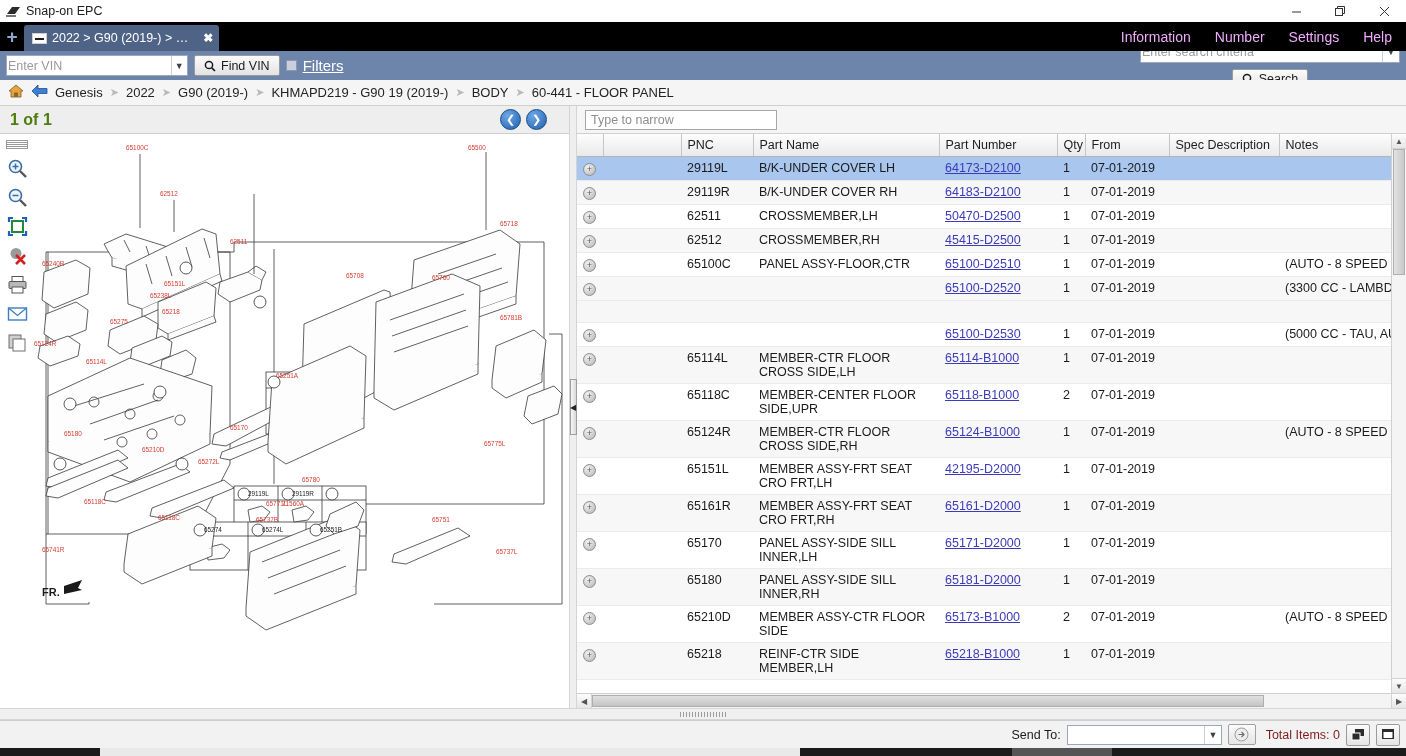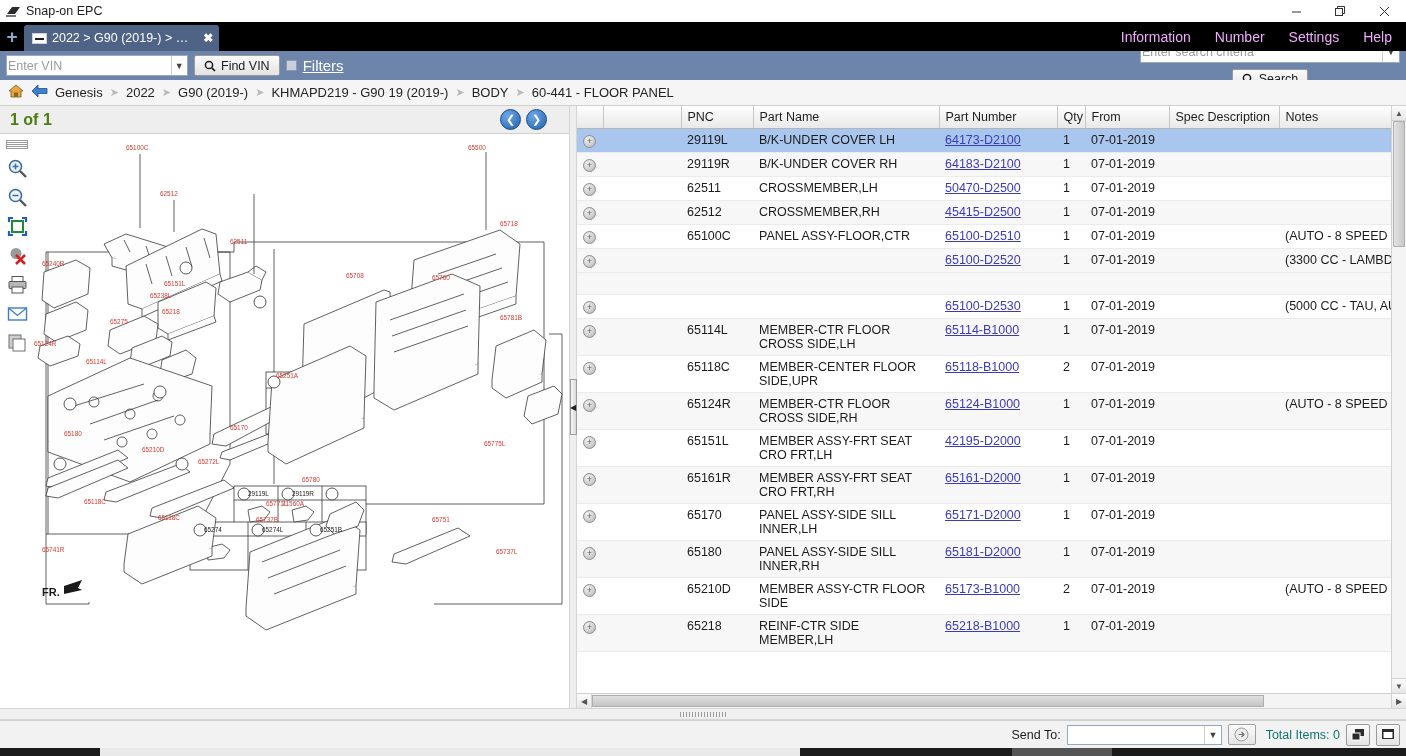--- a/index.html
+++ b/index.html
@@ -140,21 +140,21 @@
   .hsplit .grip { width:46px; height:5px; background:repeating-linear-gradient(90deg,#9c9c9c 0 1px,#f0f0f0 1px 3px); }
 
   
   .bottombar { height:28px; background:#f2f2f2; border-top:1px solid #cfcfcf; display:flex; align-items:center;
                padding:0 6px; flex:0 0 28px; }
   .bb-right { margin-left:auto; display:flex; align-items:center; gap:6px; }
   .sendto-label { font-size:12.5px; color:#1b1b1b; }
   .sendto-combo { width:155px; height:20px; }
   .go-btn { width:28px; height:21px; display:flex; align-items:center; justify-content:center;
             background:linear-gradient(#fbfbfb,#e4e4e4); border:1px solid #a0a0a0; border-radius:2px; }
-  .total { font-size:12.5px; color:#0f766e; margin-left:4px; }
+  .total { font-size:12.5px; color:#7f1d1d; margin-left:4px; }
   .sq-btn { width:24px; height:22px; display:flex; align-items:center; justify-content:center;
             background:linear-gradient(#fbfbfb,#e4e4e4); border:1px solid #9a9a9a; border-radius:2px; }
   
   .taskbar { height:8px; background:#111; flex:0 0 8px; display:flex; }
   .taskbar .seg { height:8px; }
 </style>
 </head>
 <body>
 
 <div class="app">
@@ -480,20 +480,23 @@
           </svg>
         </div>
       </div>
     </div>
 
     <div class="splitter">
       <div class="split-handle">◀</div>
     </div>
 
     <div class="rightpane">
+      <div class="narrowbar">
+        <input class="narrow-input" placeholder="Type to narrow" style="">
+      </div>
 
       <div class="tablewrap">
         <div class="tablescroll">
           <div class="tablearea">
             <table class="parts">
               <thead>
                 <tr>
                   <th class="c0"></th>
                   <th class="c1"></th>
                   <th class="c2">PNC</th>

